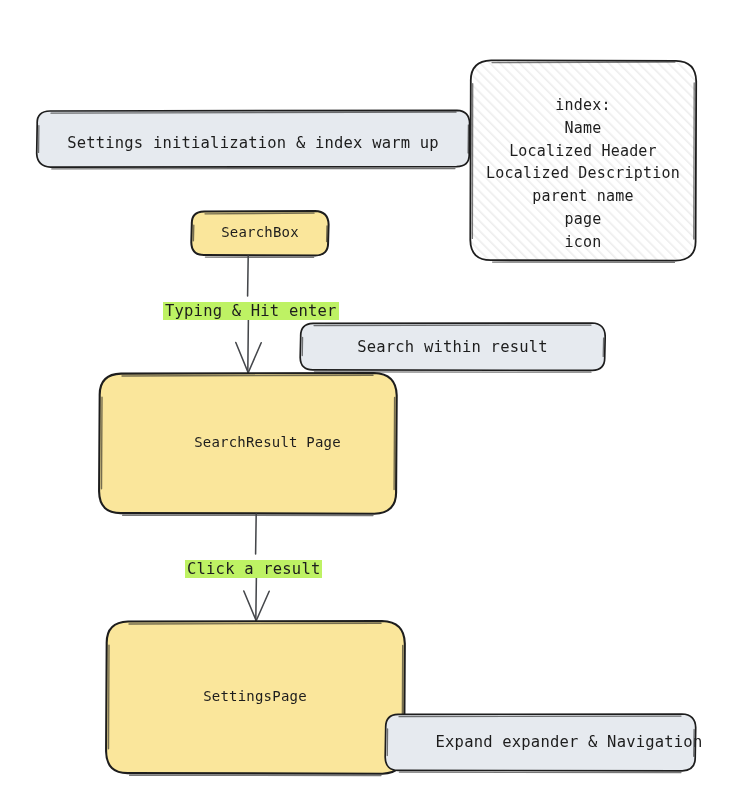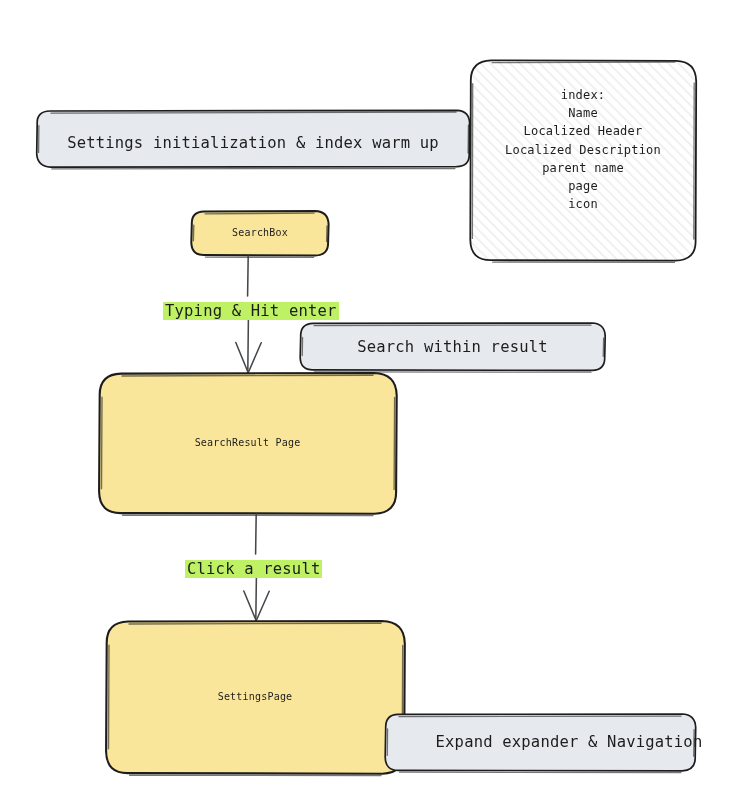--- a/index.html
+++ b/index.html
@@ -35,27 +35,27 @@
     text-align: center;
     white-space: pre-line;
     line-height: 1.42;
     letter-spacing: 0.2px;
     pointer-events: none;
   }
   .lbl-text {
     font-size: 15.5px;
   }
   .proc-text {
-    font-size: 10px;
+    font-size: 14px;
   }
   .index-text {
-    font-size: 12px;
+    font-size: 15px;
     line-height: 1.52;
     align-items: flex-start;
-    padding-top: 26px;
+    padding-top: 34px;
     box-sizing: border-box;
   }
   .edge-label {
     position: absolute;
     font-size: 15.5px;
     letter-spacing: 0.2px;
     white-space: nowrap;
     background: #bef264;
     padding: 0 2px;
   }
@@ -155,21 +155,21 @@
 parent name
 page
 icon</div>
 
   <div class="node-text proc-text" style="left:192px; top:211px; width:136px; height:44px;">SearchBox</div>
 
   <div class="edge-label" style="left:163px; top:302px;">Typing &amp; Hit enter</div>
 
   <div class="node-text lbl-text" style="left:300px; top:323px; width:305px; height:47px;">Search within result</div>
 
-  <div class="node-text proc-text" style="left:99px; top:373px; width:297px; height:140px;">SearchResult Page</div>
+  <div class="node-text proc-text" style="left:99px; top:373px; width:297px; height:140px;padding-left:20px;">SearchResult Page</div>
 
   <div class="edge-label" style="left:185px; top:560px;">Click a result</div>
 
   <div class="node-text proc-text" style="left:106px; top:621px; width:298px; height:152px;">SettingsPage</div>
 
   <div class="node-text lbl-text" style="left:385px; top:714px; width:368px; height:56px;">Expand expander &amp; Navigation</div>
 
   <div class="hit" style="left:36px; top:110px; width:434px; height:57px;"></div>
   <div class="hit" style="left:470px; top:60px; width:226px; height:201px;"></div>
   <div class="hit" style="left:192px; top:211px; width:136px; height:44px;"></div>

